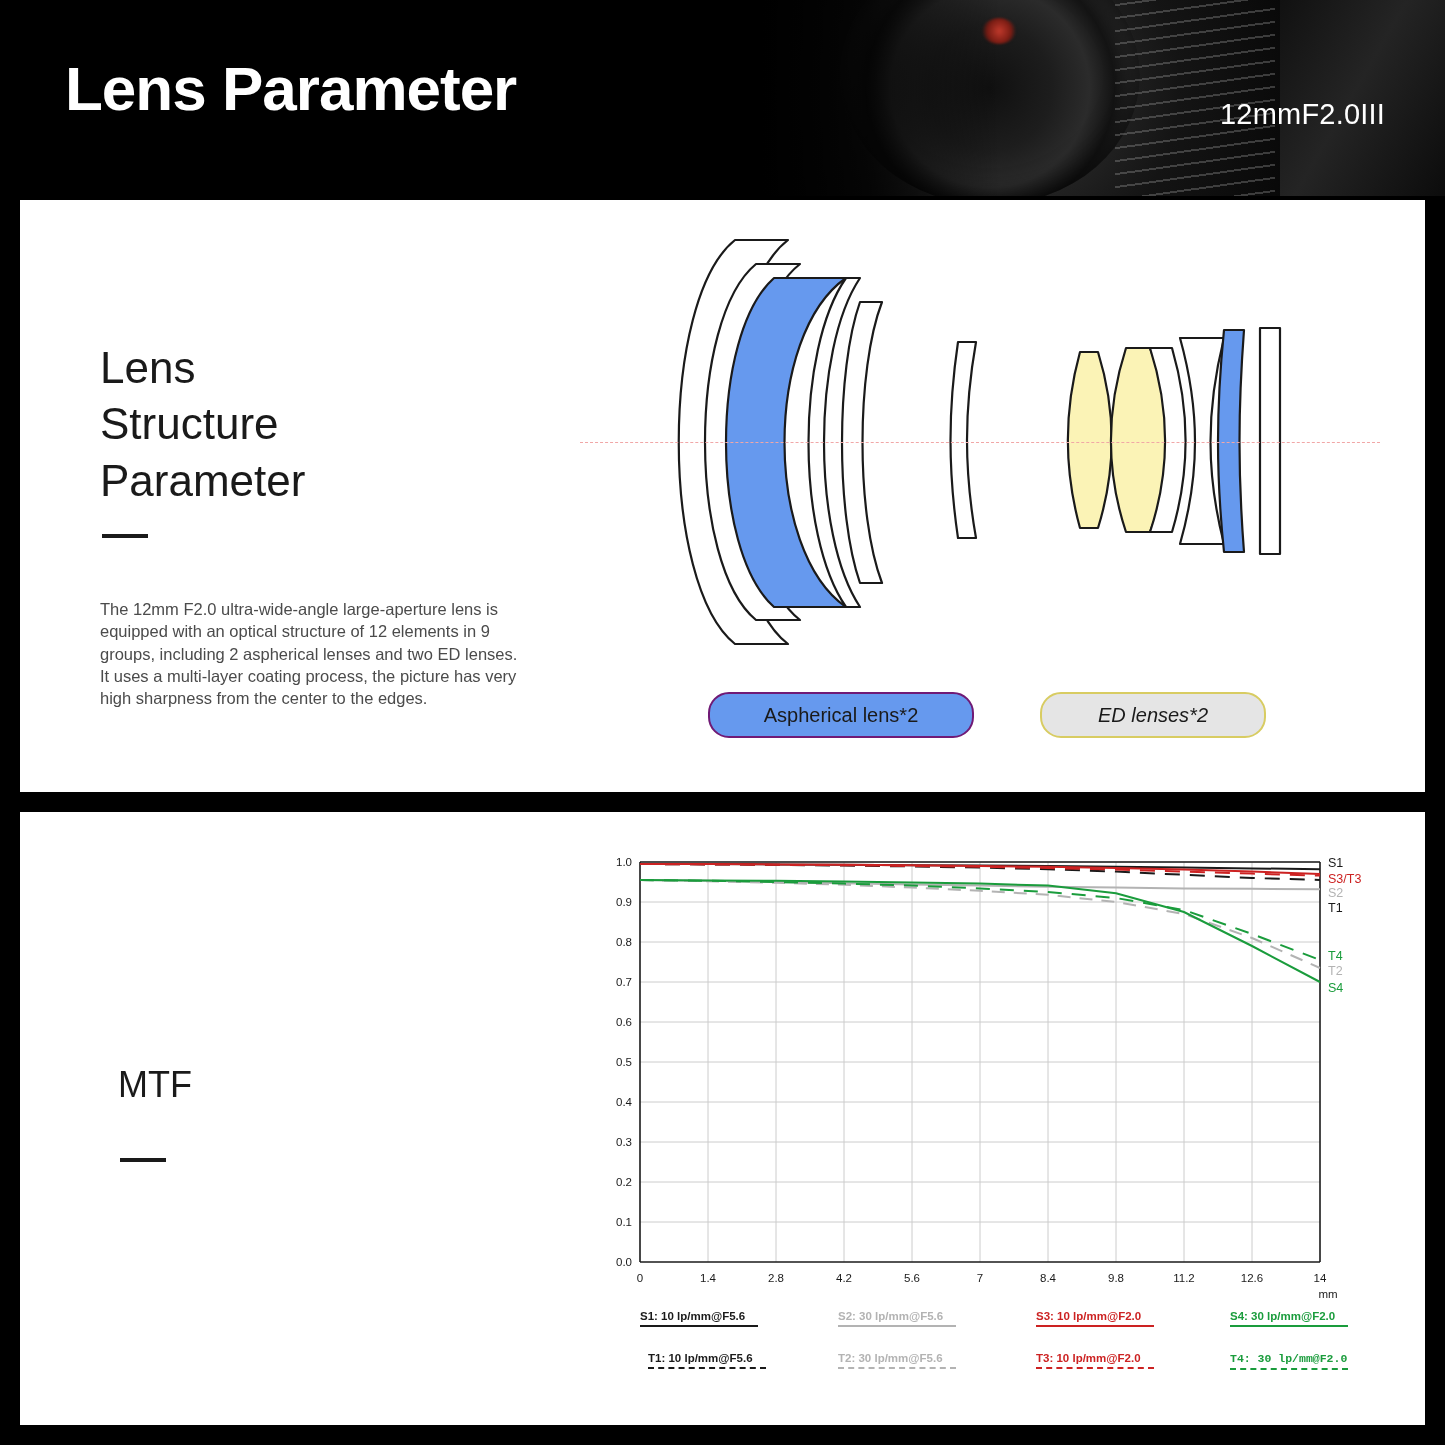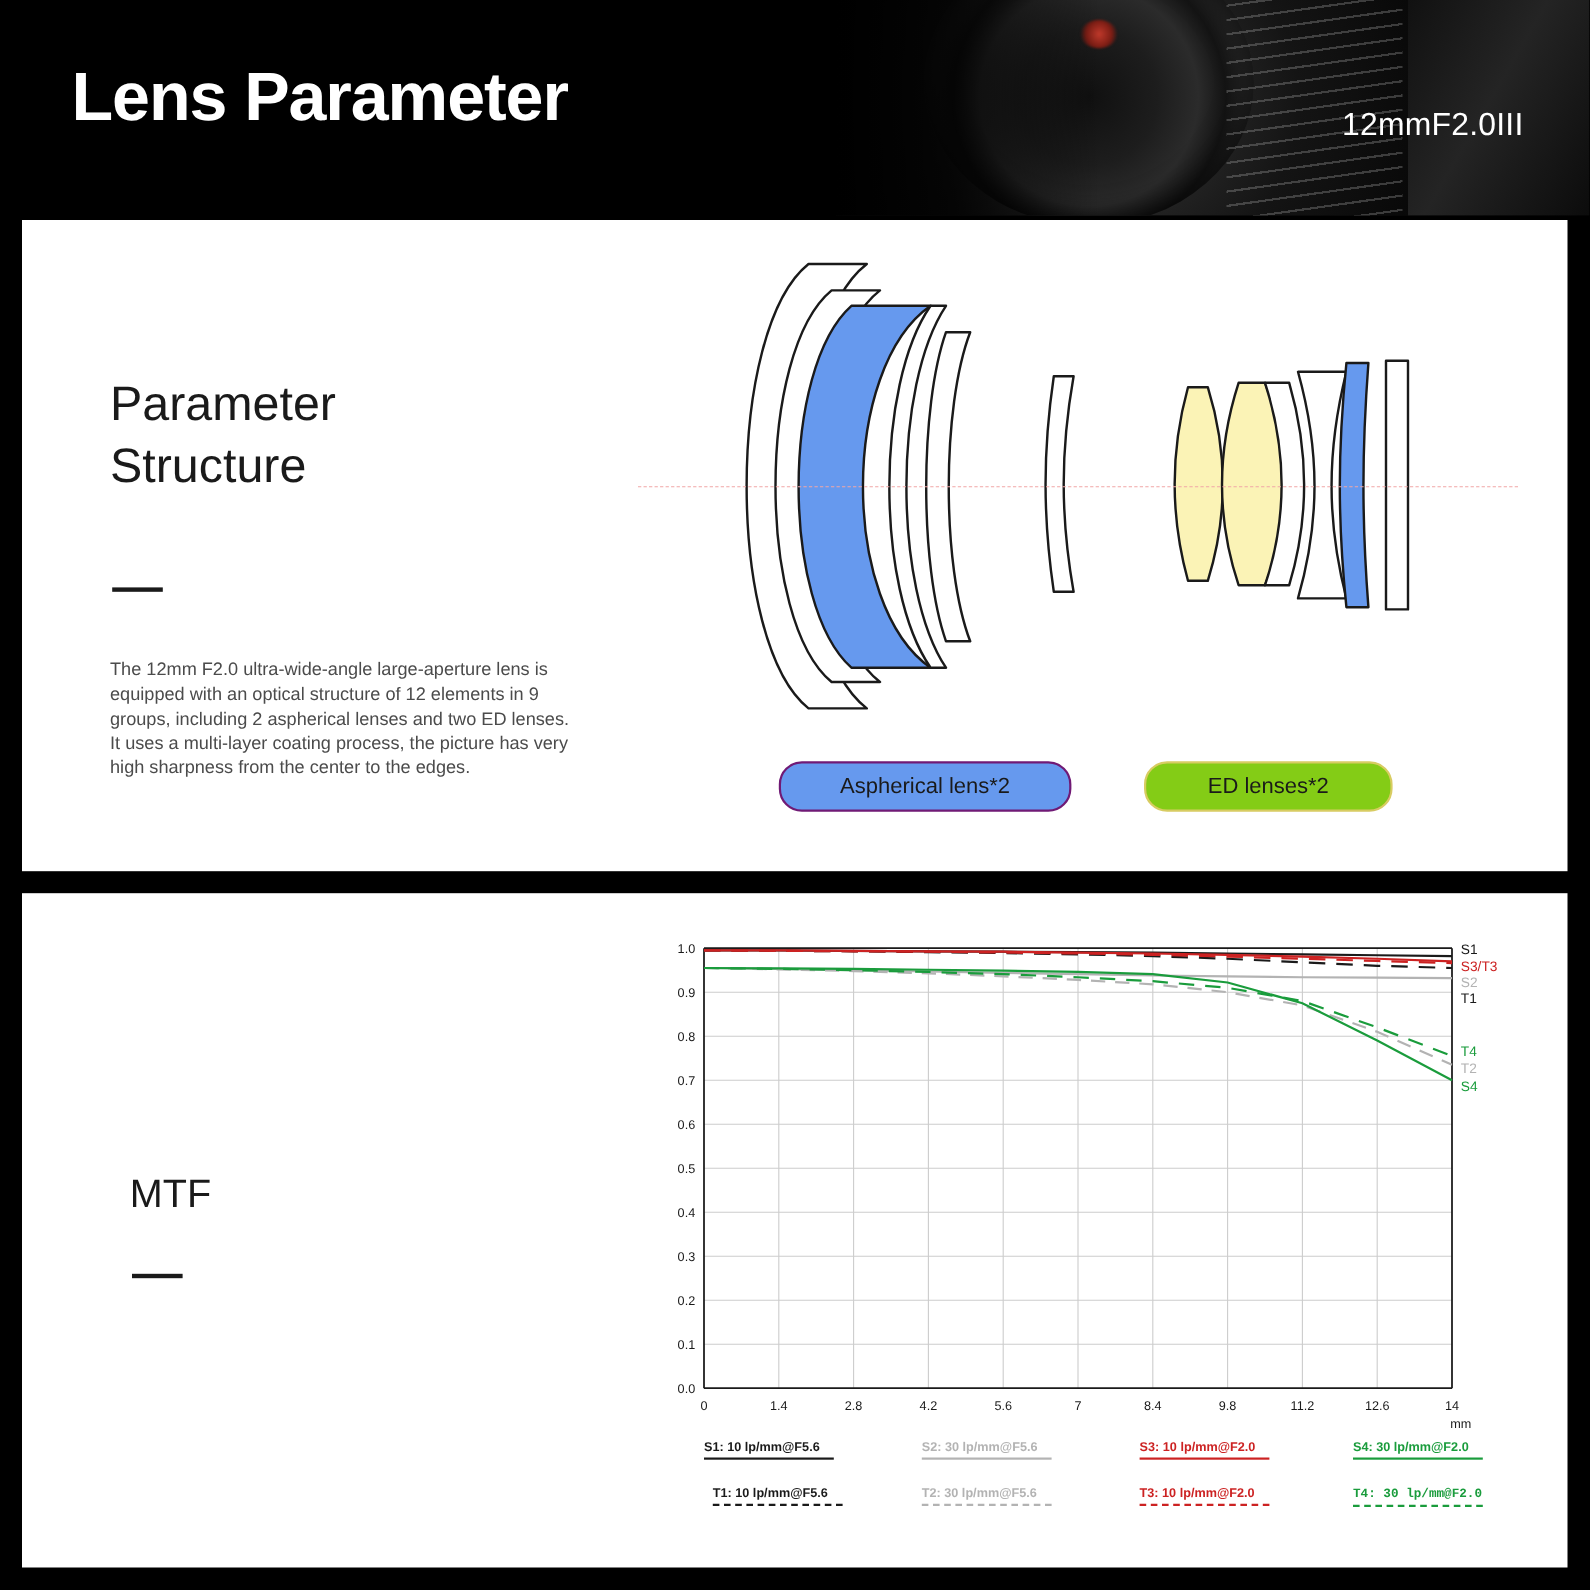--- a/index.html
+++ b/index.html
@@ -155,22 +155,23 @@
   }
   .legend-asph {
     left: 148px;
     width: 262px;
     background: #6699ee;
     border: 2px solid #701a75;
   }
   .legend-ed {
     left: 480px;
     width: 222px;
-    background: #84cc16;
+    background: #e5e5e5;
     border: 2px solid #d8cc62;
+    font-style: italic;
   }
 
   
   .mtf-title { left: 98px; top: 250px; font-size: 36px; }
   .mtf-rule { left: 100px; top: 346px; }
   .mtf-chart {
     position: absolute;
     left: 560px; top: 30px;
     width: 800px; height: 560px;
   }
@@ -205,22 +206,23 @@
       <div class="photo-body"></div>
       <div class="photo-fade"></div>
     </div>
     <div class="header-title">Lens Parameter</div>
     <div class="header-model">12mmF2.0III</div>
   </div>
 
   <div class="panel panel-structure">
 
     <div class="sect-title struct-title">
+      <div>Lens</div>
+      <div>Structure</div>
       <div>Parameter</div>
-      <div>Structure</div>
     </div>
     <div class="rule struct-rule"></div>
     <div class="struct-desc">The 12mm F2.0 ultra-wide-angle large-aperture lens is equipped with an optical structure of 12 elements in 9 groups, including 2 aspherical lenses and two ED lenses. It uses a multi-layer coating process, the picture has very high sharpness from the center to the edges.</div>
 
     <div class="lens-diagram">
       <div class="axis-line"></div>
 
       <svg width="840" height="460" viewBox="0 0 840 460">
         <g fill="#ffffff" stroke="#1a1a1a" stroke-width="2.2" stroke-linejoin="round">
 

